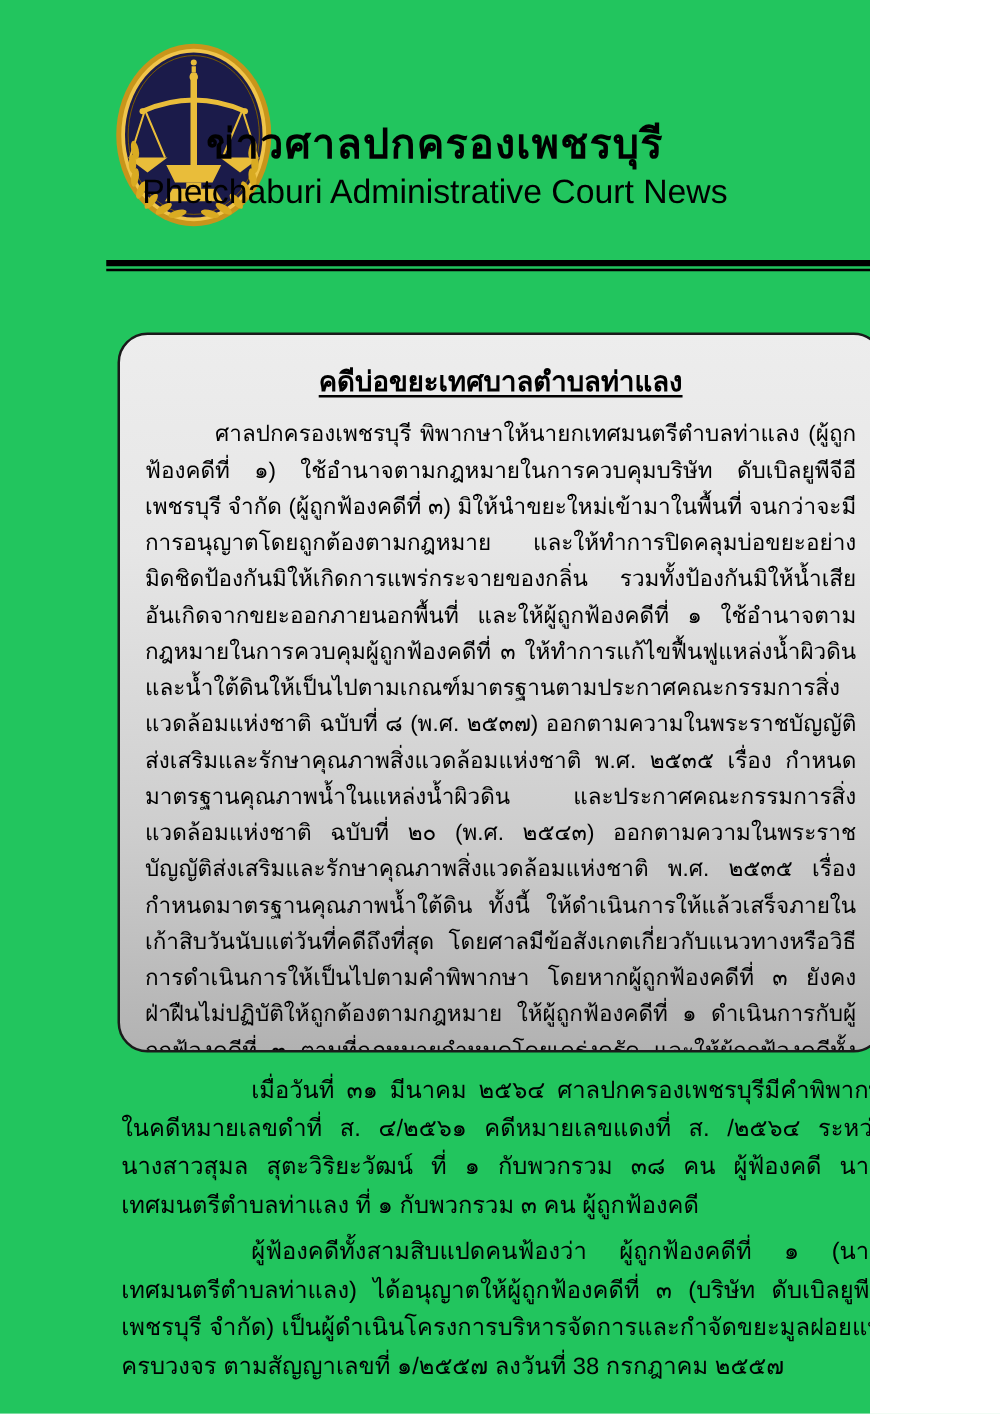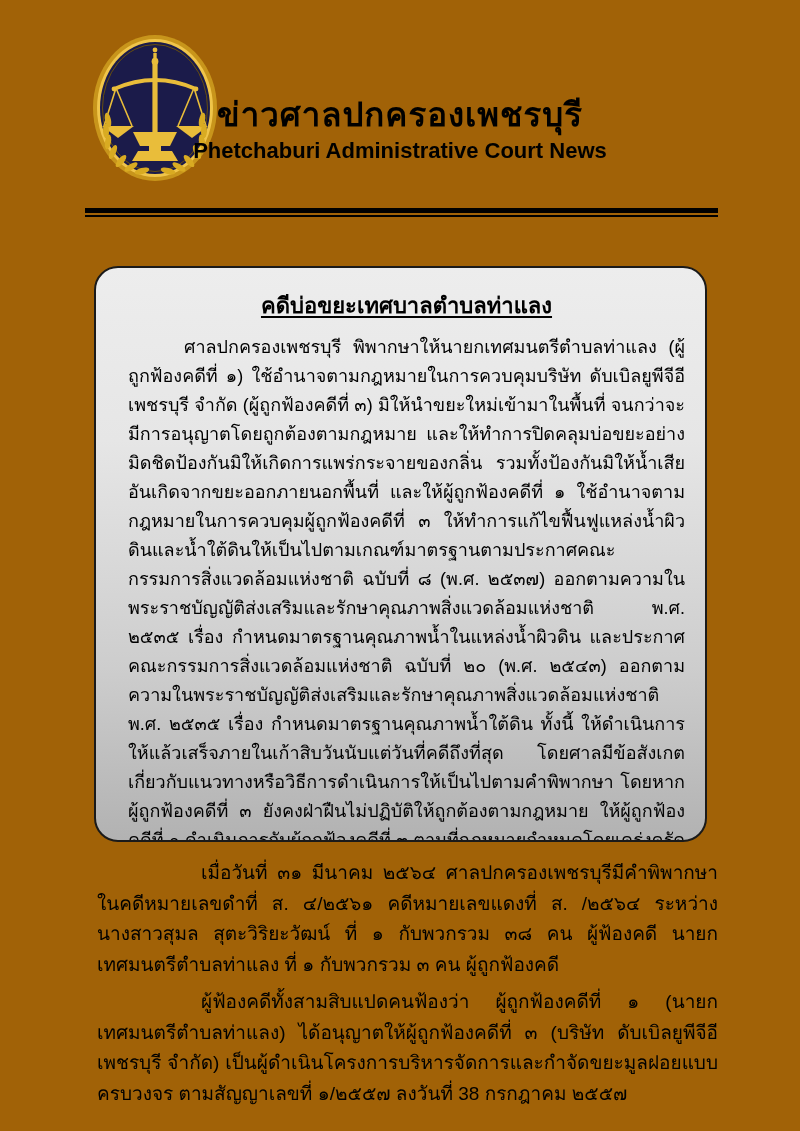--- a/index.html
+++ b/index.html
@@ -1,56 +1,56 @@
 <!DOCTYPE html>
 <html lang="th"><head>
 <meta charset="utf-8">
 <style>
   html,body{margin:0;padding:0;background:#ffffff;}
   .page{
     position:relative;
-    width:800px;height:1131px;
-    background:#a16207;
+    width:696px;height:1131px;
+    background:#22c55e;
     overflow:hidden;
     font-family:"Liberation Sans","DejaVu Sans",sans-serif;
     color:#000;
   }
   
   .logo{
     position:absolute;left:92px;top:34px;width:126px;height:148px;
   }
   .title-th{
     position:absolute;top:88px;left:0;right:0;
     text-align:center;
     font-size:33px;font-weight:600;letter-spacing:1px;
   }
   .title-en{
     position:absolute;top:138px;left:0;right:0;
     text-align:center;
-    font-size:22px;font-weight:bold;
+    font-size:27px;font-weight:normal;
   }
   
   .divider{
     position:absolute;top:208px;left:85px;width:633px;
     height:2px;
     border-top:5px solid #000;
     border-bottom:2px solid #000;
   }
   .issue{
     position:absolute;top:231px;right:84px;
     font-size:19px;
   }
   
   .case-box{
     position:absolute;top:266px;left:94px;width:613px;height:576px;
     box-sizing:border-box;
     border:2px solid #1a1a1a;
     border-radius:24px;
     background:linear-gradient(180deg,#ededed 0%,#e6e6e6 30%,#cdcdcd 70%,#b2b2b2 100%);
-    padding:20px 20px 24px 32px;
+    padding:20px 20px 24px 20px;
     overflow:hidden;
   }
   .case-box h2{
     margin:0 0 10px 0;
     text-align:center;
     font-size:22px;font-weight:bold;
     text-decoration:underline;
     text-underline-offset:3px;
   }
   .case-box .box-body{

